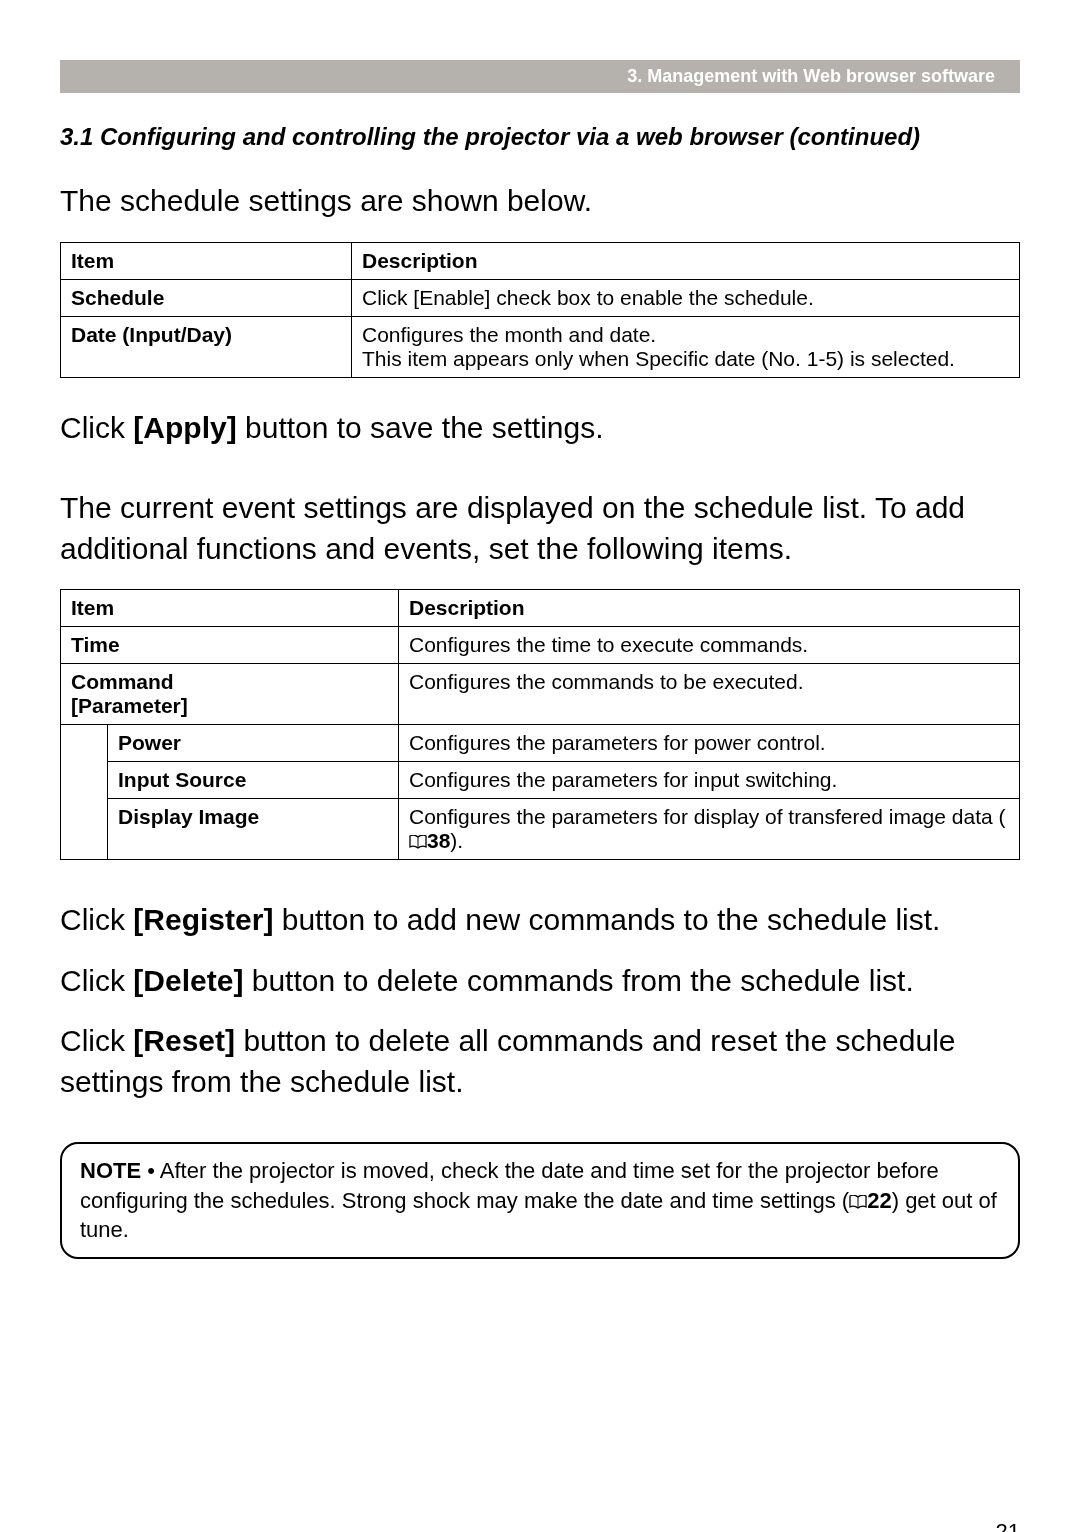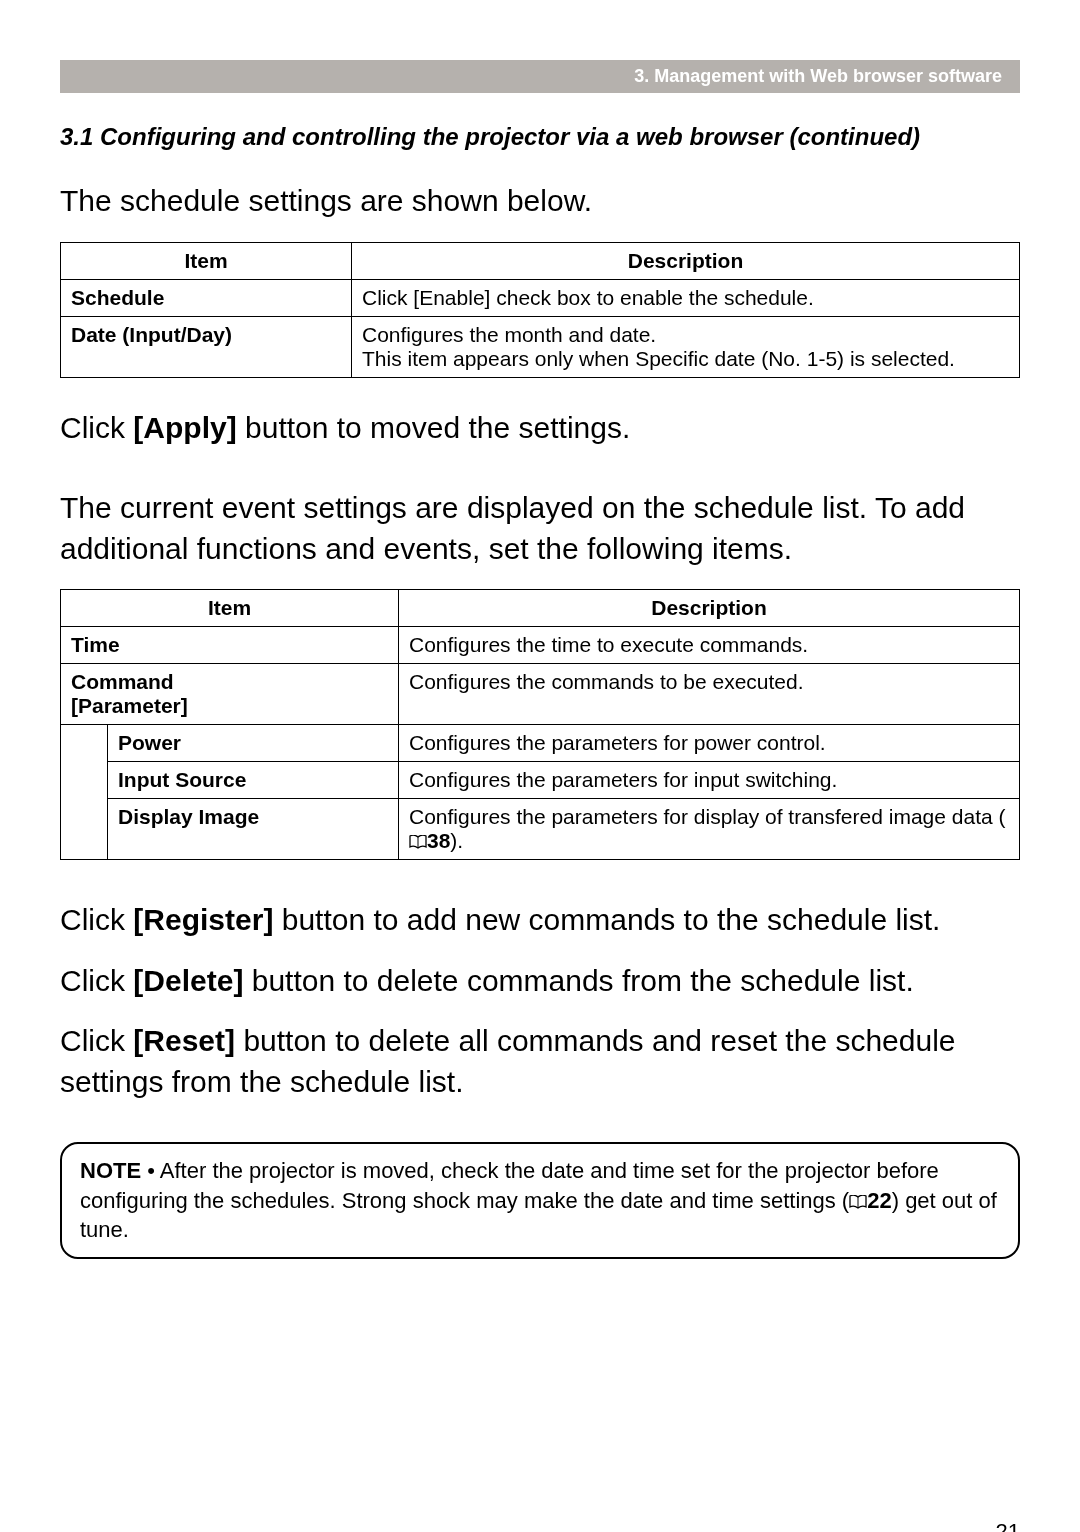--- a/index.html
+++ b/index.html
@@ -11,21 +11,21 @@
   }
   .page {
     padding: 60px 60px 40px 60px;
     box-sizing: border-box;
   }
   .chapter-bar {
     background: #b5b1ad;
     color: #fff;
     font-weight: bold;
     font-size: 18px;
-    padding: 6px 18px;
+    padding: 6px 25px;
     text-align: right;
     margin-bottom: 30px;
   }
   .section-title {
     font-weight: bold;
     font-style: italic;
     font-size: 24px;
     margin-bottom: 30px;
   }
   .body-text {
@@ -43,21 +43,20 @@
     font-size: 21px;
   }
   table.grid th, table.grid td {
     border: 1px solid #000;
     padding: 6px 10px;
     vertical-align: top;
     text-align: left;
   }
   table.grid th {
     font-weight: bold;
-    text-align: center;
   }
   table.grid td.item-col {
     font-weight: bold;
     width: 270px;
   }
   table.grid td.indent-col {
     width: 26px;
     border-right: 1px solid #000;
     border-top: none;
     border-bottom: none;
@@ -118,21 +117,21 @@
     </tr>
     <tr>
       <td class="item-col">Date (Input/Day)</td>
       <td style="white-space:pre-line">Configures the month and date.
 This item appears only when Specific date (No. 1-5) is selected.</td>
     </tr>
   </tbody>
     </table>
 
   <div class="body-text">
-    <span>Click </span><span class="bold">[Apply]</span><span> button to moved the settings.</span>
+    <span>Click </span><span class="bold">[Apply]</span><span> button to save the settings.</span>
   </div>
 
   <div class="body-text" style="margin-top:40px">The current event settings are displayed on the schedule list. To add additional functions and events, set the following items.</div>
 
   <table class="grid">
     <tbody>
         <tr>
       <th colspan="2">Item</th>
       <th>Description</th>
     </tr>

